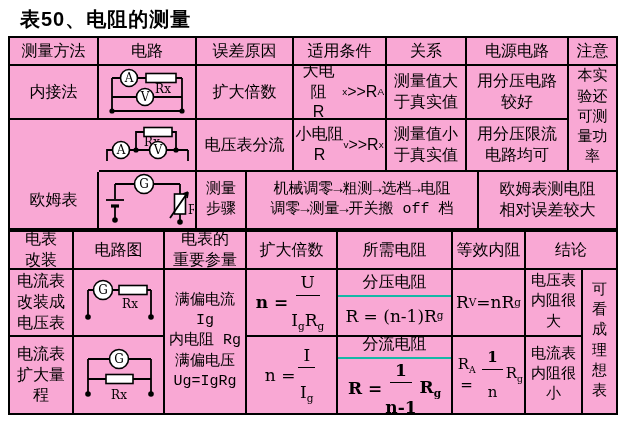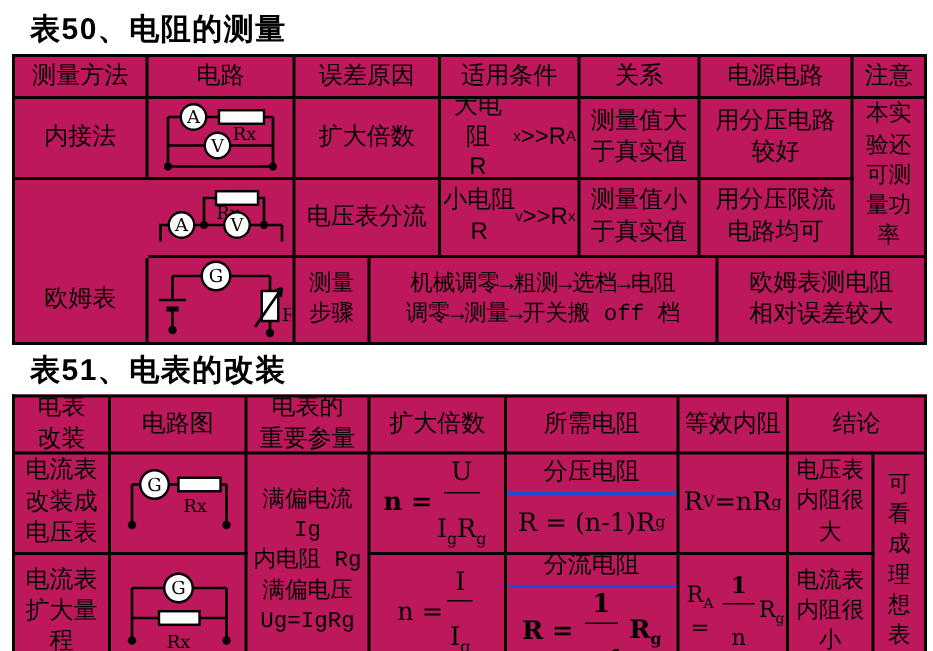--- a/index.html
+++ b/index.html
@@ -1,35 +1,35 @@
 <!DOCTYPE html>
 <html><head>
 <meta charset="utf-8">
 <style>
   html,body{margin:0;padding:0;background:#fff;}
   body{width:622px;height:434px;color:#000;font-family:"Liberation Sans","DejaVu Sans",sans-serif;}
   .page{padding:3px 0 0 8px;}
   .tbl-title{font-weight:bold;font-size:20px;padding:3px 0 3px 12px;letter-spacing:1px;}
-  .grid{display:grid;border-top:2px solid #000;border-left:2px solid #000;width:608px;background:#be185d;}
+  .grid{display:grid;border-top:2px solid #000;border-left:2px solid #000;width:608px;background:#f9a8d4;}
   .t50{grid-template-columns:89px 98px 50px 47px 93px 80px 12px 90px 49px;
        grid-template-rows:28px 54px 52px 58px;}
   .t51{grid-template-columns:64px 91px 82px 91px 115px 73px 57px 35px;
        grid-template-rows:38px 67px 78px;}
   .cell{border-right:2px solid #000;border-bottom:2px solid #000;box-sizing:border-box;
         display:flex;align-items:center;justify-content:center;text-align:center;
         font-size:16px;line-height:1.3;overflow:hidden;padding:1px;}
   .small{font-size:15px;line-height:1.35;font-family:Liberation Mono, monospace;}
   .serif{font-family:"DejaVu Serif","Liberation Serif",serif;font-size:17px;}
   .bold{font-weight:bold;}
   sub{font-size:0.62em;}
   .frac{display:inline-flex;flex-direction:column;align-items:center;vertical-align:middle;margin:0 3px;}
   .frac .num{border-bottom:1.6px solid #000;padding:0 5px 1px;}
   .frac .den{padding-top:13px;}
   .split{flex-direction:column;align-items:stretch;padding:0;}
-  .split .top{border-bottom:2px solid #1d4ed8;flex:0 0 25px;display:flex;align-items:center;justify-content:center;}
+  .split .top{border-bottom:2px solid #14b8a6;flex:0 0 25px;display:flex;align-items:center;justify-content:center;}
   .split .bot{flex:1;display:flex;align-items:center;justify-content:center;}
   svg{display:block;}
   .wire{stroke:#000;stroke-width:1.8;fill:none;}
   .comp{stroke:#000;stroke-width:1.6;fill:#fff;}
   .dot{fill:#000;stroke:none;}
   .lbl{font-family:"DejaVu Serif","Liberation Serif",serif;font-size:12px;fill:#000;}
 </style>
 </head>
 <body>
 
@@ -98,21 +98,20 @@
         <text class="lbl" x="88" y="41" text-anchor="start">R</text>
         <circle class="dot" cx="15" cy="47" r="2.8"></circle>
           <circle class="dot" cx="80" cy="49" r="2.8"></circle>
       </svg>
     </div>
     <div class="cell small" style="grid-area:4/3/5/4">测量<br>步骤</div>
     <div class="cell small" style="grid-area:4/4/5/8">机械调零→粗测→选档→电阻<br>调零→测量→开关搬 off 档</div>
     <div class="cell" style="grid-area:4/8/5/10">欧姆表测电阻<br>相对误差较大</div>
   </div>
 
-  <div class="tbl-title">表51、电表的改装</div>
 
   <div class="grid t51">
 
     <div class="cell" style="grid-area:1/1/2/2">电表<br>改装</div>
     <div class="cell" style="grid-area:1/2/2/3">电路图</div>
     <div class="cell" style="grid-area:1/3/2/4">电表的<br>重要参量</div>
     <div class="cell" style="grid-area:1/4/2/5">扩大倍数</div>
     <div class="cell" style="grid-area:1/5/2/6">所需电阻</div>
     <div class="cell" style="grid-area:1/6/2/7">等效内阻</div>
     <div class="cell" style="grid-area:1/7/2/9">结论</div>

